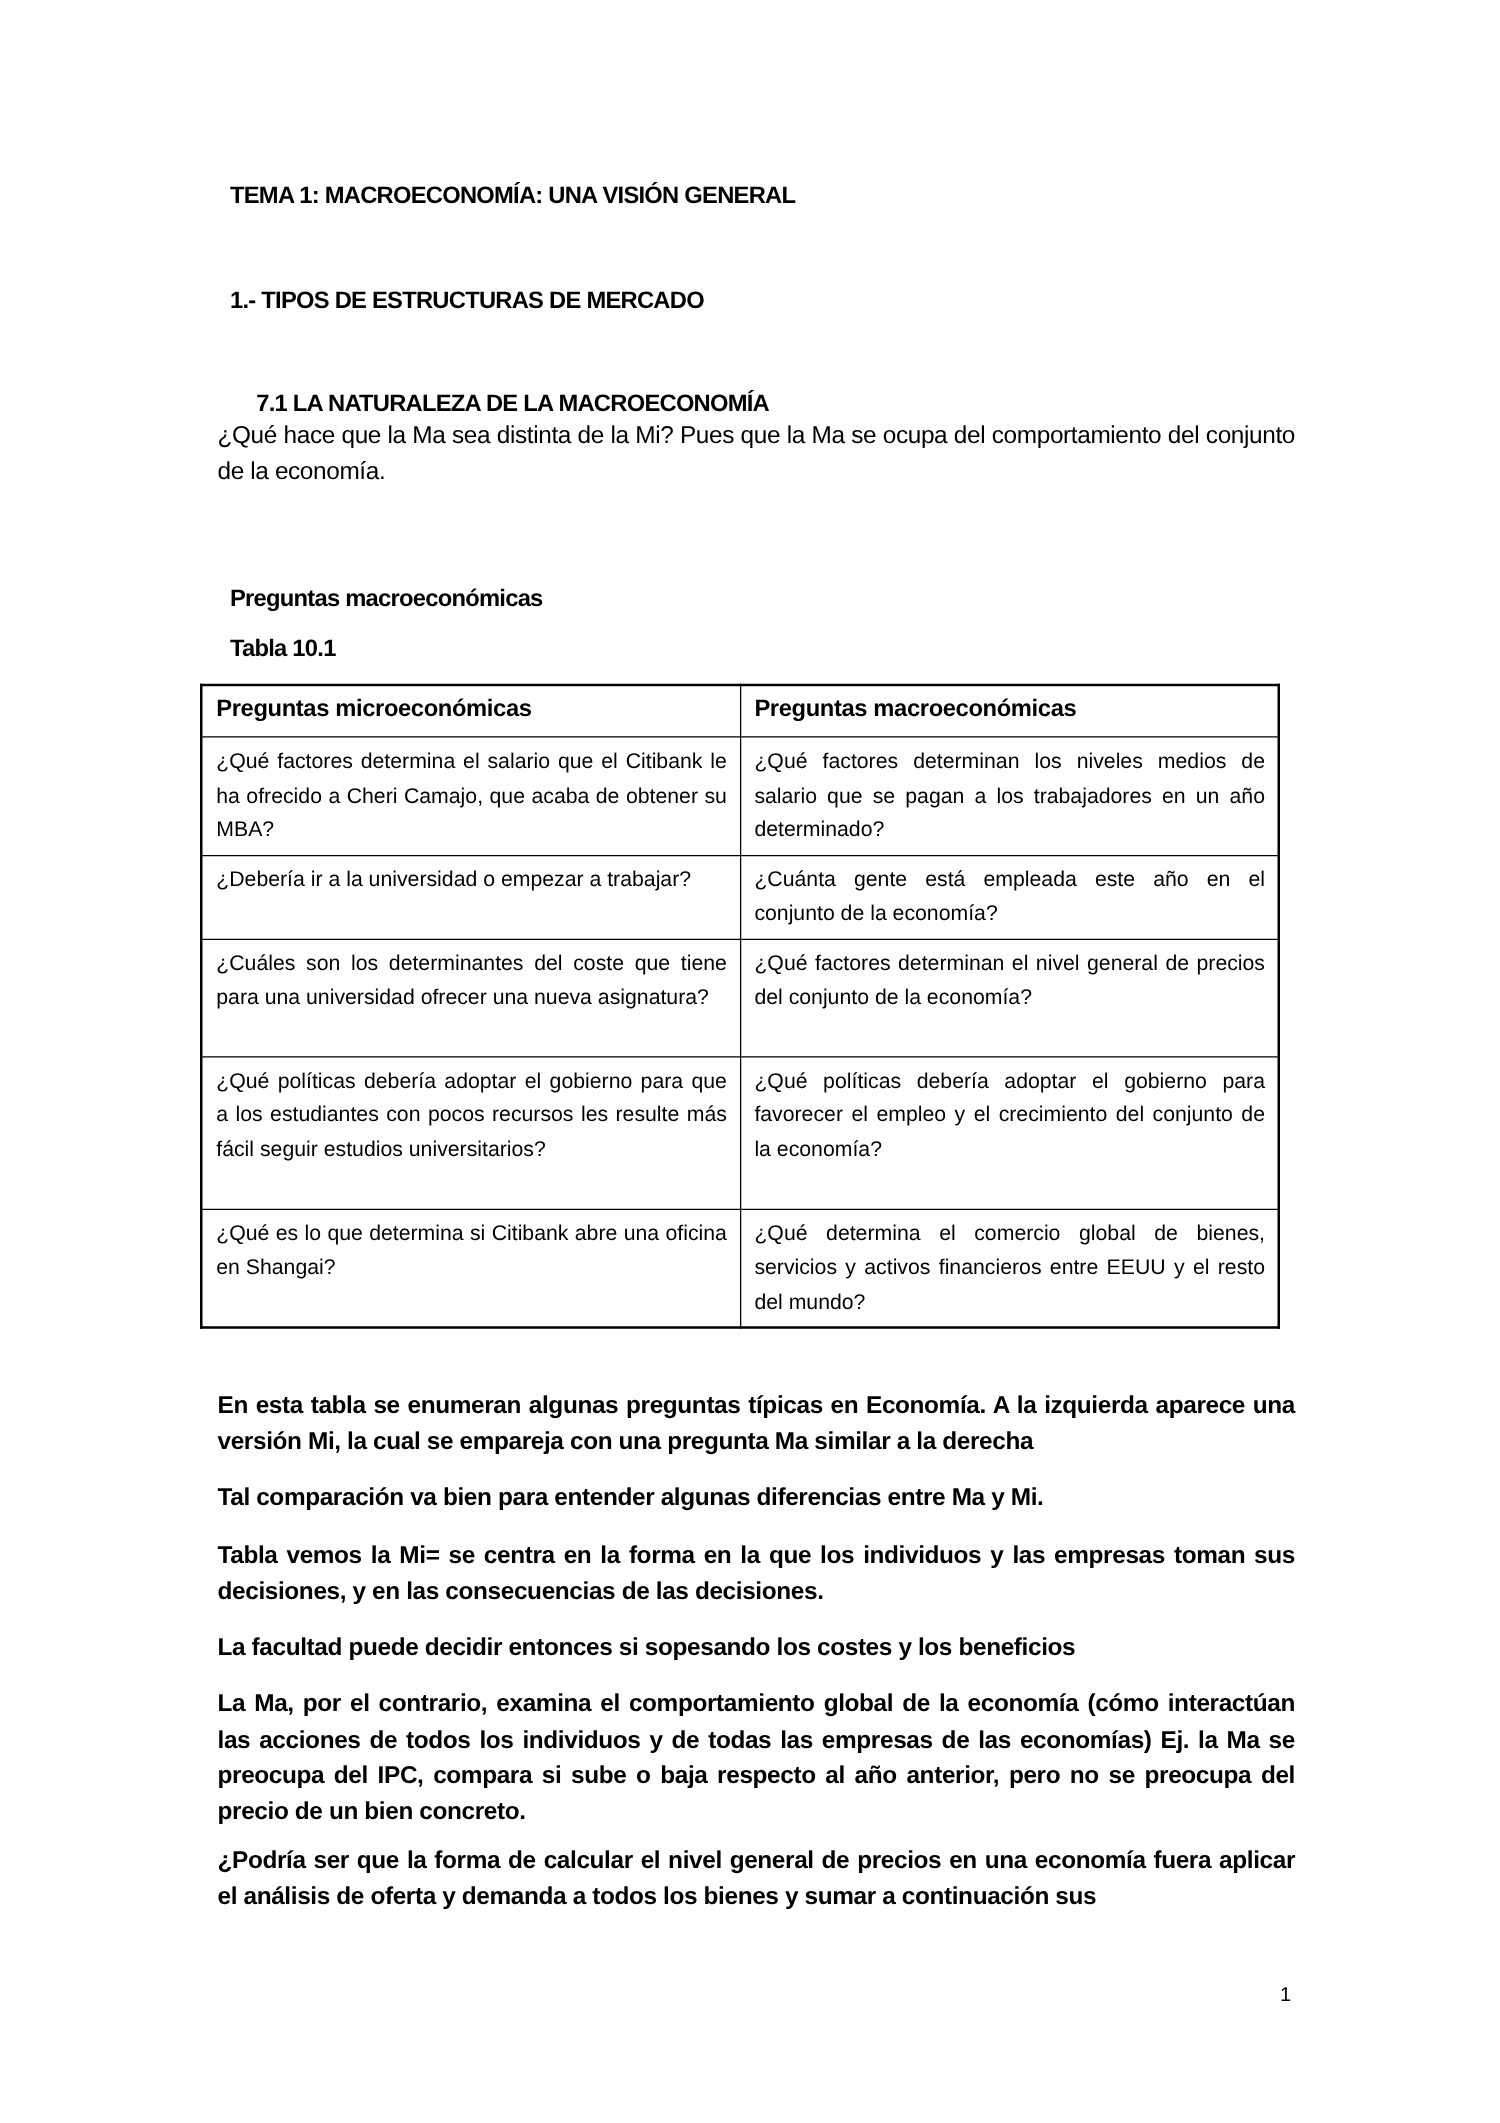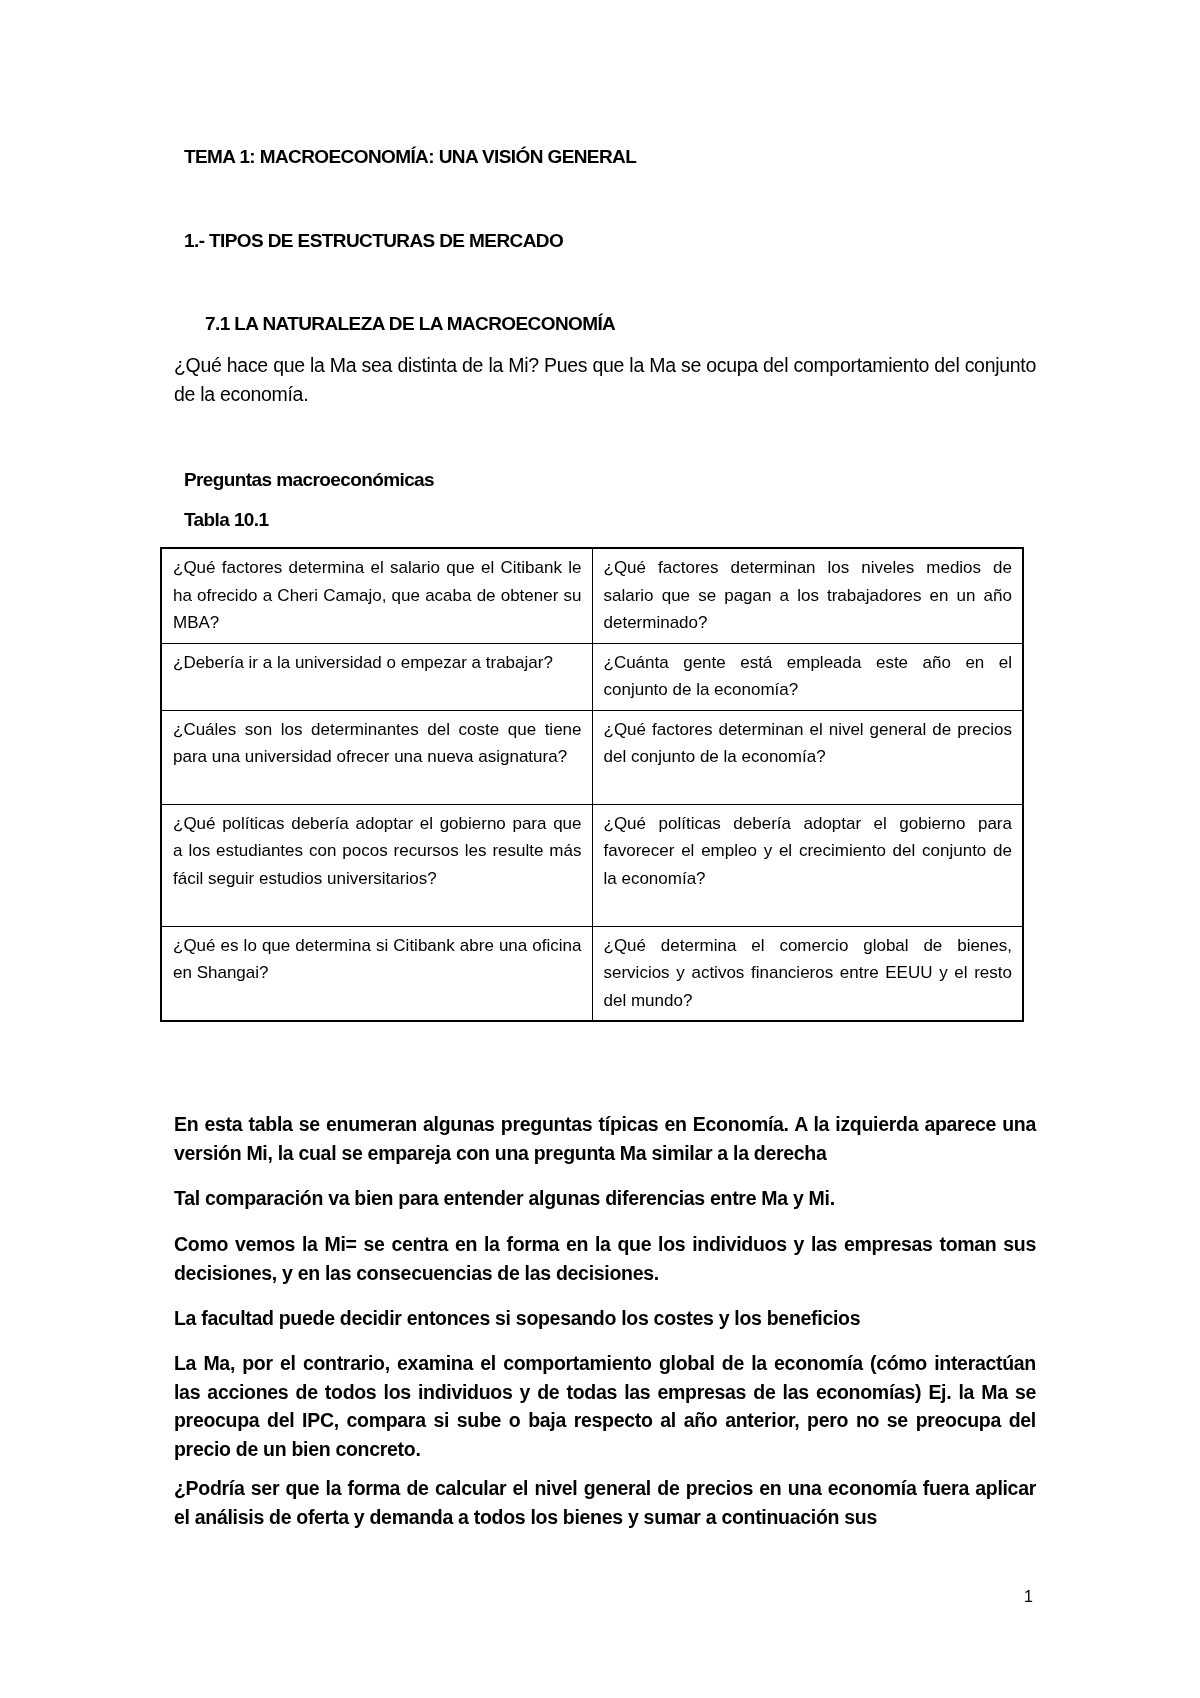--- a/index.html
+++ b/index.html
@@ -17,26 +17,30 @@
       padding: 8px 10px 10px 11px; letter-spacing: -0.3px; }
     .page-number { position: absolute; left: 1024px; top: 1588px; font-size: 16px; }
   </style>
 </head>
 <body>
 
 <div class="page">
   <div class="heading" style="top:146px;">TEMA 1: MACROECONOMÍA: UNA VISIÓN GENERAL</div>
   <div class="heading" style="top:230px;">1.- TIPOS DE ESTRUCTURAS DE MERCADO</div>
   <div class="heading" style="top:313px;margin-left:21px;">7.1 LA NATURALEZA DE LA MACROECONOMÍA</div>
-  <div class="para" style="top:351px; font-weight:normal;">¿Qué hace que la Ma sea distinta de la Mi? Pues que la Ma se ocupa del comportamiento del conjunto de la economía.</div>
+  <div class="para" style="top:334px; font-weight:normal;">¿Qué hace que la Ma sea distinta de la Mi? Pues que la Ma se ocupa del comportamiento del conjunto de la economía.</div>
   <div class="heading" style="top:469px;">Preguntas macroeconómicas</div>
   <div class="heading" style="top:509px;">Tabla 10.1</div>
 
   <table class="table">
     <tbody>
+        <tr>
+      <th>Preguntas microeconómicas</th>
+      <th>Preguntas macroeconómicas</th>
+    </tr>
     <tr style="height:94px;">
       <td>¿Qué factores determina el salario que el Citibank le ha ofrecido a Cheri Camajo, que acaba de obtener su MBA?</td>
       <td>¿Qué factores determinan los niveles medios de salario que se pagan a los trabajadores en un año determinado?</td>
     </tr>
     <tr style="height:65px;">
       <td>¿Debería ir a la universidad o empezar a trabajar?</td>
       <td>¿Cuánta gente está empleada este año en el conjunto de la economía?</td>
     </tr>
     <tr style="height:94px;">
       <td>¿Cuáles son los determinantes del coste que tiene para una universidad ofrecer una nueva asignatura?</td>
@@ -48,19 +52,19 @@
     </tr>
     <tr style="height:94px;">
       <td>¿Qué es lo que determina si Citibank abre una oficina en Shangai?</td>
       <td>¿Qué determina el comercio global de bienes, servicios y activos financieros entre EEUU y el resto del mundo?</td>
     </tr>
   </tbody>
     </table>
 
   <div class="para" style="top:1110px;">En esta tabla se enumeran algunas preguntas típicas en Economía. A la izquierda aparece una versión Mi, la cual se empareja con una pregunta Ma similar a la derecha</div>
   <div class="para" style="top:1184px;">Tal comparación va bien para entender algunas diferencias entre Ma  y Mi.</div>
-  <div class="para" style="top:1230px;">Como vemos la Mi= se centra en la forma en la que los individuos y las empresas toman sus decisiones, y en las consecuencias de las decisiones.</div>
+  <div class="para" style="top:1230px;">Tabla vemos la Mi= se centra en la forma en la que los individuos y las empresas toman sus decisiones, y en las consecuencias de las decisiones.</div>
   <div class="para" style="top:1349px;">La Ma, por el contrario, examina el comportamiento global de la economía (cómo interactúan las acciones de todos los individuos y de todas las empresas de las economías) Ej. la Ma se preocupa del IPC, compara si sube o baja respecto al año anterior, pero no se preocupa del precio de un bien concreto.</div>
   <div class="para" style="top:1304px;">La facultad puede decidir entonces si sopesando los costes y los beneficios</div>
   <div class="para" style="top:1474px;">¿Podría ser que la forma de calcular el nivel general de precios en una economía fuera aplicar el análisis de oferta y demanda a todos los bienes y sumar a continuación sus</div>
 
   <div class="page-number">1</div>
 </div>
 
 </body></html>

